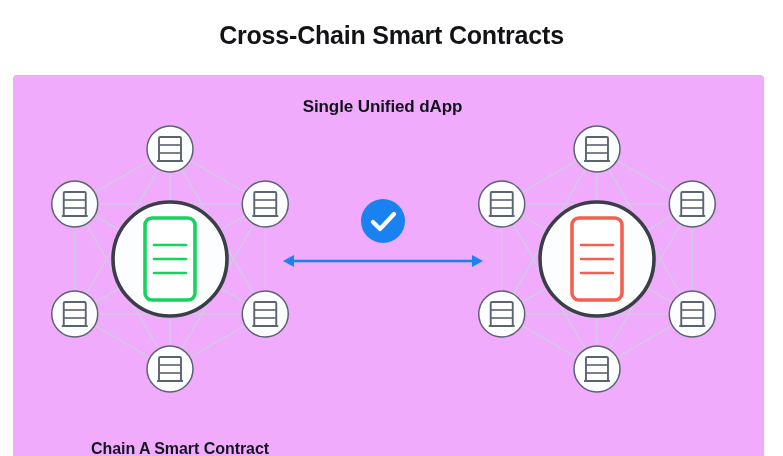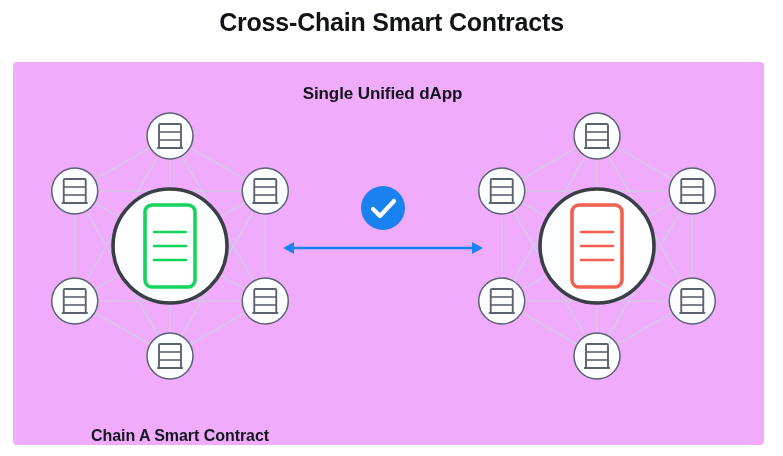--- a/index.html
+++ b/index.html
@@ -10,21 +10,21 @@
   body {
     width: 783px;
     height: 456px;
     position: relative;
     overflow: hidden;
     font-family: "Liberation Sans", sans-serif;
     color: #111418;
   }
   #diagram-root {
     position: absolute;
-    left: 0; top: 0;
+    left: 0; top: 13px;
     width: 783px;
     height: 440px;
   }
   .page-title {
     position: absolute;
     left: 0;
     top: 8px;
     width: 783px;
     text-align: center;
     font-size: 25px;

